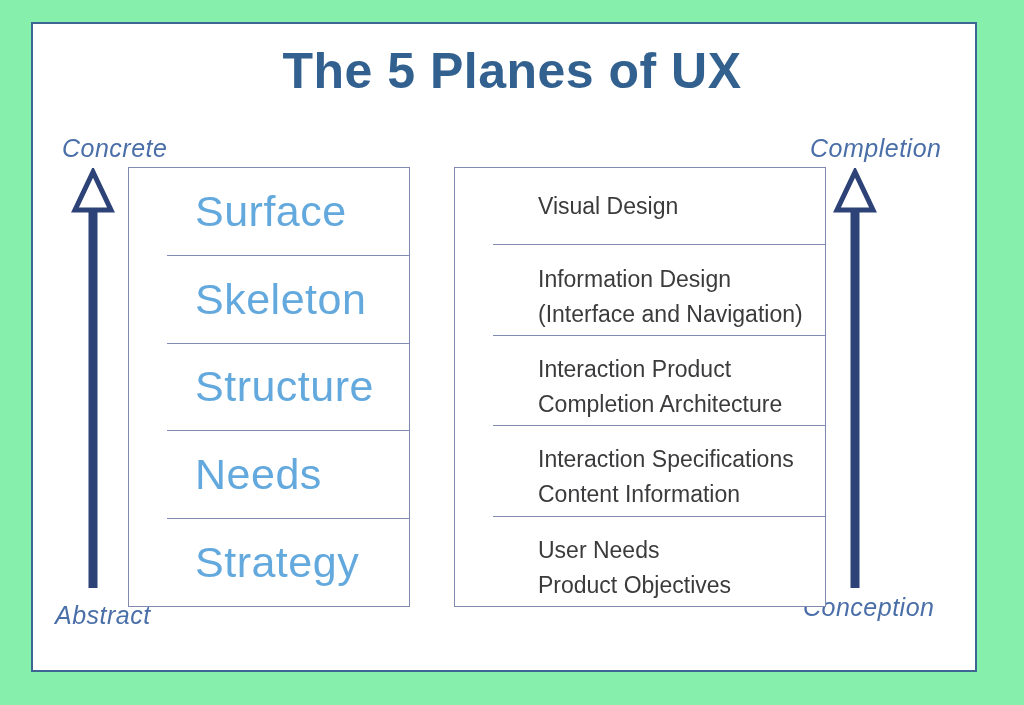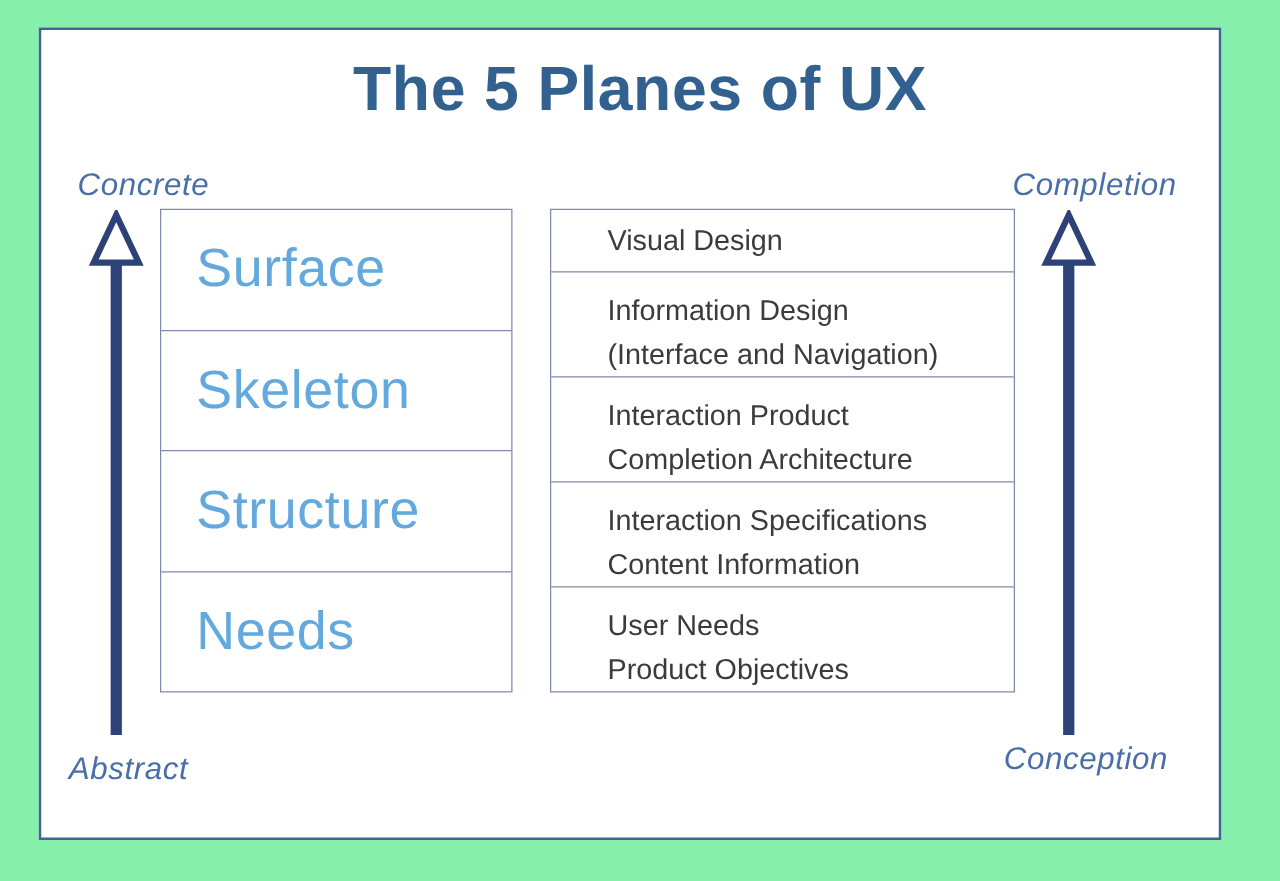--- a/index.html
+++ b/index.html
@@ -31,29 +31,30 @@
     width: 1024px;
     text-align: center;
     font-size: 50px;
     font-weight: bold;
     letter-spacing: 0.5px;
     color: #33618f;
   }
   .col {
     position: absolute;
     top: 167px;
-    height: 387px;
+    height: 440px;
     border: 1px solid #8089ae;
     box-sizing: border-box;
     display: flex;
     flex-direction: column;
     background: #ffffff;
+    padding-left: 38px;
   }
   .col-planes { left: 128px; width: 282px; }
-  .col-descs  { left: 440px; width: 372px; gap: 13px; }
+  .col-descs  { left: 454px; width: 372px; gap: 13px; }
   .row {
     flex: 1;
     display: flex;
     flex-direction: column;
     justify-content: center;
     border-bottom: 1px solid #8089ae;
     box-sizing: border-box;
   }
   .row:last-child { border-bottom: none; }
   .plane-name {
@@ -120,20 +121,23 @@
     </div>
     <div class="row">
       <span class="plane-name">Skeleton</span>
     </div>
     <div class="row">
       <span class="plane-name">Structure</span>
     </div>
     <div class="row">
       <span class="plane-name">Needs</span>
     </div>
+    <div class="row">
+      <span class="plane-name">Strategy</span>
+    </div>
   </div>
 
   <div class="col col-descs">
     <div class="row">
       <span class="desc-line">Visual Design</span>
 
     </div>
     <div class="row">
       <span class="desc-line">Information Design</span>
       <span class="desc-line">(Interface and Navigation)</span>

